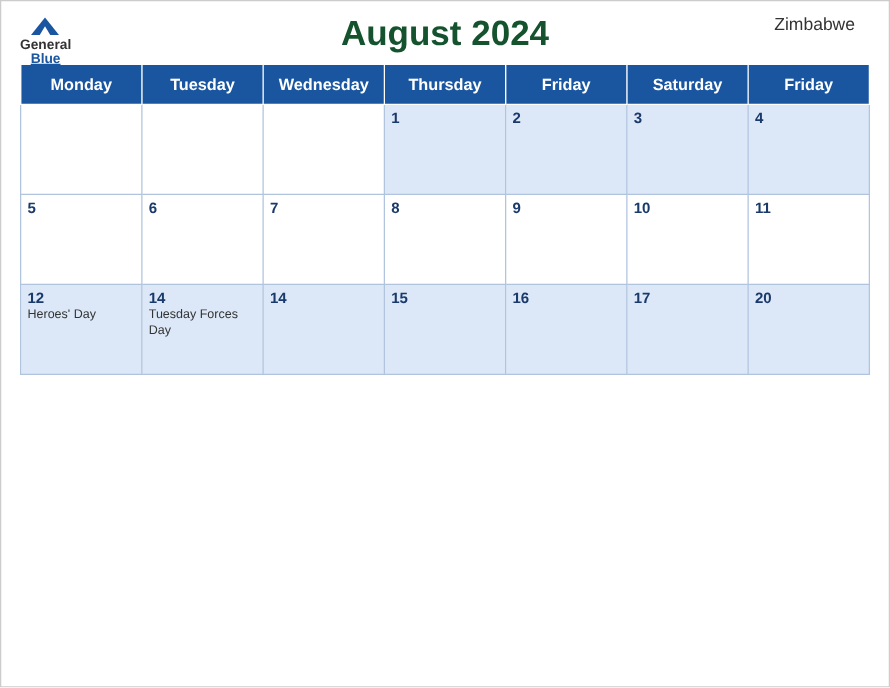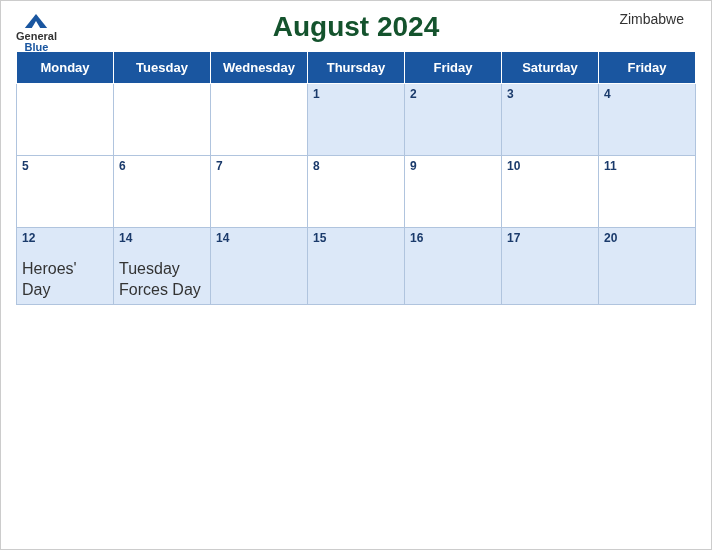--- a/index.html
+++ b/index.html
@@ -84,24 +84,24 @@
       padding: 3px 5px;
       background: #fff;
     }
     .date-num {
       font-size: 12px;
       color: #1a3a6b;
       font-weight: bold;
       display: block;
     }
     .event-label {
-      font-size: 16px;
+      font-size: 10px;
       color: #333;
       display: block;
-      margin-top: 14px;
+      margin-top: 0;
       line-height: 1.3;
     }
     .row-highlight td {
       background: #dce8f8;
     }
     .empty-cell {
       background: #fff !important;
     }
   </style>
 </head>

